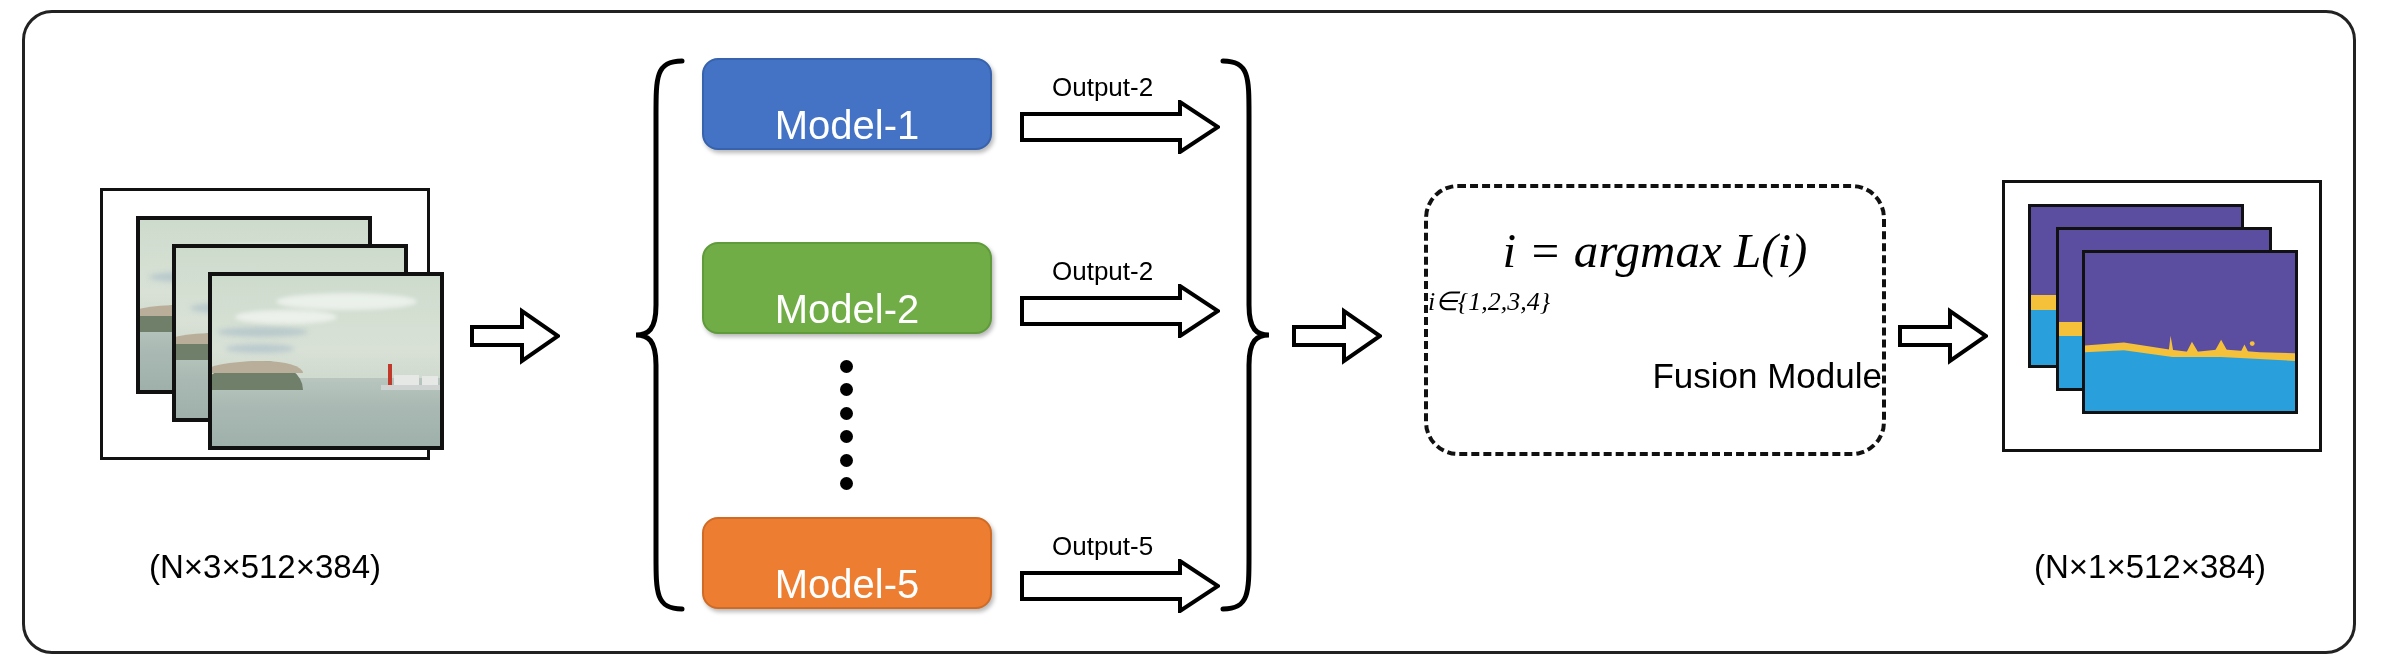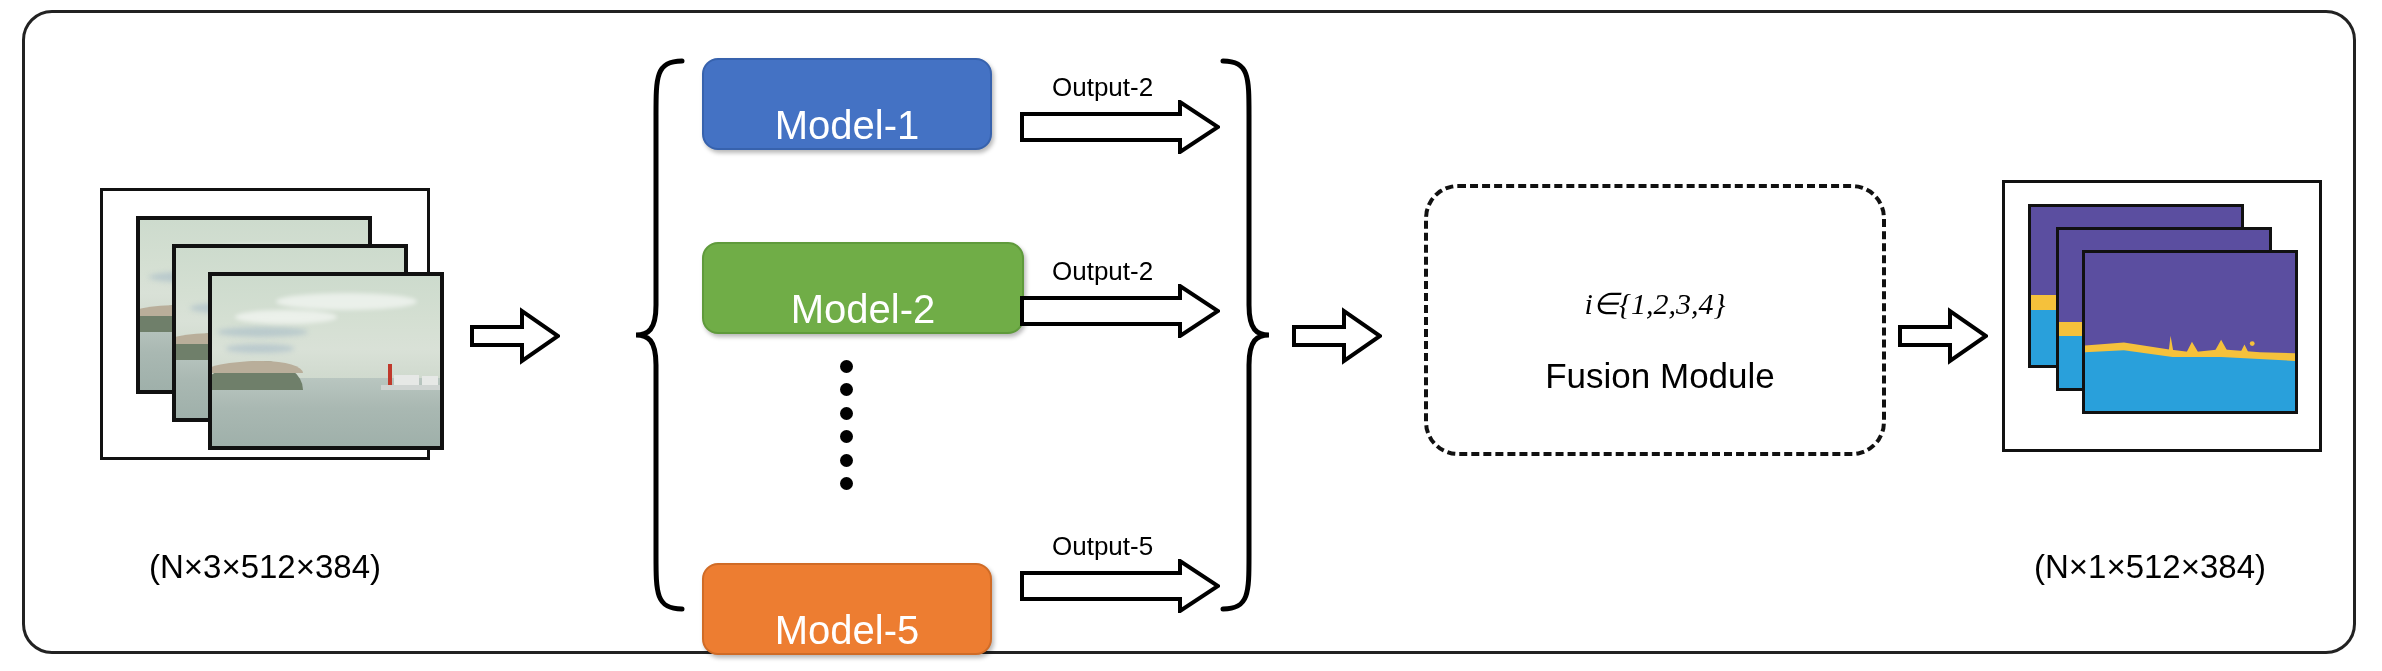--- a/index.html
+++ b/index.html
@@ -122,22 +122,22 @@
     border-radius: 16px;
     color: #fff;
     display: flex;
     align-items: flex-end;
     justify-content: center;
     font-size: 40px;
     box-shadow: 2px 3px 4px rgba(0,0,0,0.28);
     box-sizing: border-box;
   }
   .model-1 { left: 702px; top: 58px;  width: 290px; height: 92px; background: #4472C4; border: 2px solid #3762ad; }
-  .model-2 { left: 702px; top: 242px; width: 322px; height: 92px; background: #70AD47; border: 2px solid #5f9a3b; }
-  .model-5 { left: 702px; top: 517px; width: 290px; height: 92px; background: #ED7D31; border: 2px solid #d06b26; margin-top: 46px; }
+  .model-2 { left: 702px; top: 242px; width: 290px; height: 92px; background: #70AD47; border: 2px solid #5f9a3b; }
+  .model-5 { left: 702px; top: 517px; width: 290px; height: 92px; background: #ED7D31; border: 2px solid #d06b26; }
 
   .dots {
     position: absolute;
     left: 834px;
     top: 360px;
     width: 24px;
     height: 130px;
     display: flex;
     flex-direction: column;
     justify-content: space-between;
@@ -173,32 +173,31 @@
     font-family: "Liberation Serif", serif;
     font-style: italic;
     font-size: 49px;
     color: #000;
     white-space: nowrap;
   }
   .subscript {
     position: absolute;
     left: 0; right: 0;
     top: 98px;
-    text-align: center;
     font-family: "Liberation Serif", serif;
     font-style: italic;
-    font-size: 30px;
+    font-size: 26px;
     color: #000;
     white-space: nowrap;
   }
   .fusion-title {
     position: absolute;
     left: 10px; right: 0;
     top: 168px;
-    text-align: center;
+    text-align: right;
     font-size: 35px;
     color: #000;
     white-space: nowrap;
   }
 
   
   .seg-stack {
     position: absolute;
     left: 2002px;
     top: 180px;
@@ -350,20 +349,21 @@
     </svg>
   </div>
 
   <div class="block-arrow" style="left:1292px;top:305px;width:90px;height:62px;">
     <svg width="90" height="62" viewBox="0 0 90 62">
       <polygon points="2,22 52,22 52,6 88,31 52,56 52,40 2,40" fill="#ffffff" stroke="#000000" stroke-width="4" stroke-linejoin="miter"></polygon>
     </svg>
   </div>
 
   <div class="fusion">
+    <div class="formula">i = argmax L(i)</div>
     <div class="subscript">i∈{1,2,3,4}</div>
     <div class="fusion-title">Fusion Module</div>
   </div>
 
   <div class="block-arrow" style="left:1898px;top:305px;width:90px;height:62px;">
     <svg width="90" height="62" viewBox="0 0 90 62">
       <polygon points="2,22 52,22 52,6 88,31 52,56 52,40 2,40" fill="#ffffff" stroke="#000000" stroke-width="4" stroke-linejoin="miter"></polygon>
     </svg>
   </div>
 

